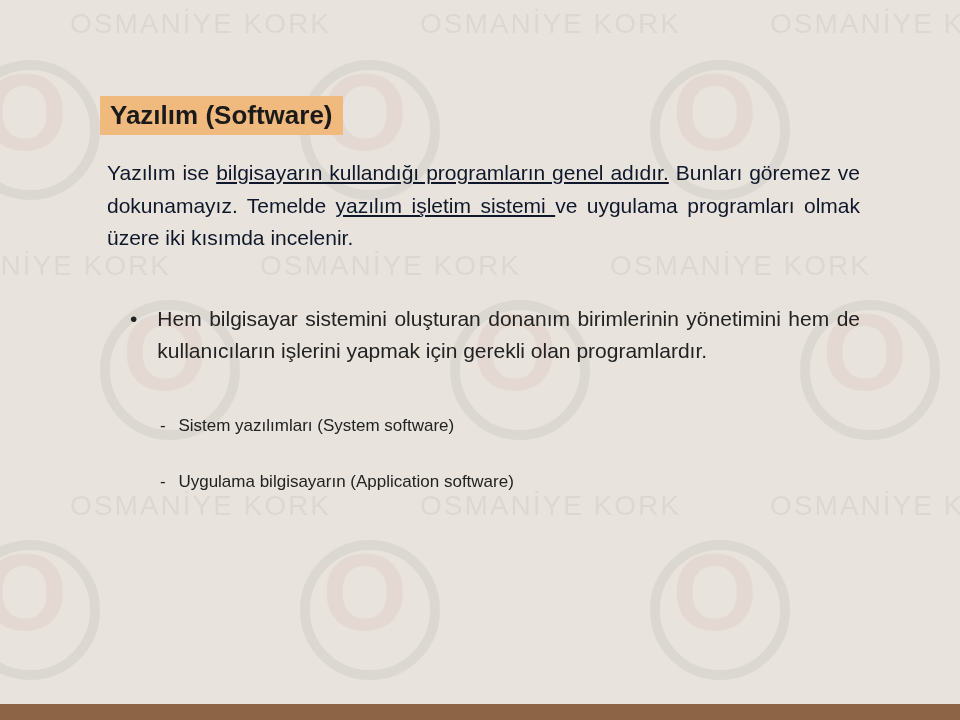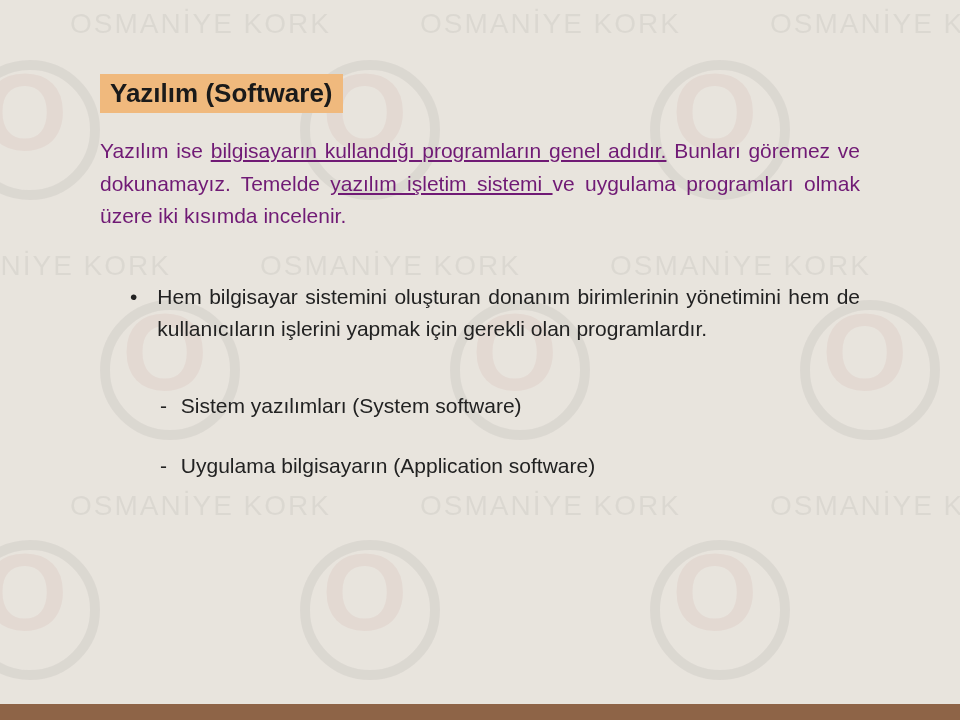--- a/index.html
+++ b/index.html
@@ -37,55 +37,56 @@
       position: absolute;
       font-size: 110px;
       font-weight: bold;
       color: #8b0000;
       top: -22px;
       left: 12px;
       opacity: 0.6;
     }
     .content {
       position: relative;
-      padding: 74px 100px 60px 100px;
+      padding: 96px 100px 60px 100px;
       z-index: 2;
     }
     .title {
       display: inline-block;
       background: #f0b97d;
       padding: 4px 10px;
       font-size: 26px;
       font-weight: bold;
       color: #1a1a1a;
       margin-bottom: 22px;
     }
     .para {
       font-size: 21px;
-      color: #701a75;
+      color: #0f172a;
       line-height: 1.55;
       text-align: justify;
       margin-bottom: 48px;
+      margin-left: 7px;
     }
     .u { text-decoration: underline; }
     .bullet {
       display: flex;
       font-size: 21px;
       color: #222;
       line-height: 1.55;
       text-align: justify;
       margin-left: 30px;
       margin-bottom: 48px;
     }
     .bullet-mark {
       margin-right: 20px;
       flex-shrink: 0;
     }
     .sub {
-      font-size: 21px;
+      font-size: 17px;
       color: #222;
       margin-left: 60px;
       margin-bottom: 36px;
     }
     .sub-dash { margin-right: 8px; }
     .bottom-bar {
       position: absolute;
       bottom: 0;
       left: 0;
       right: 0;

